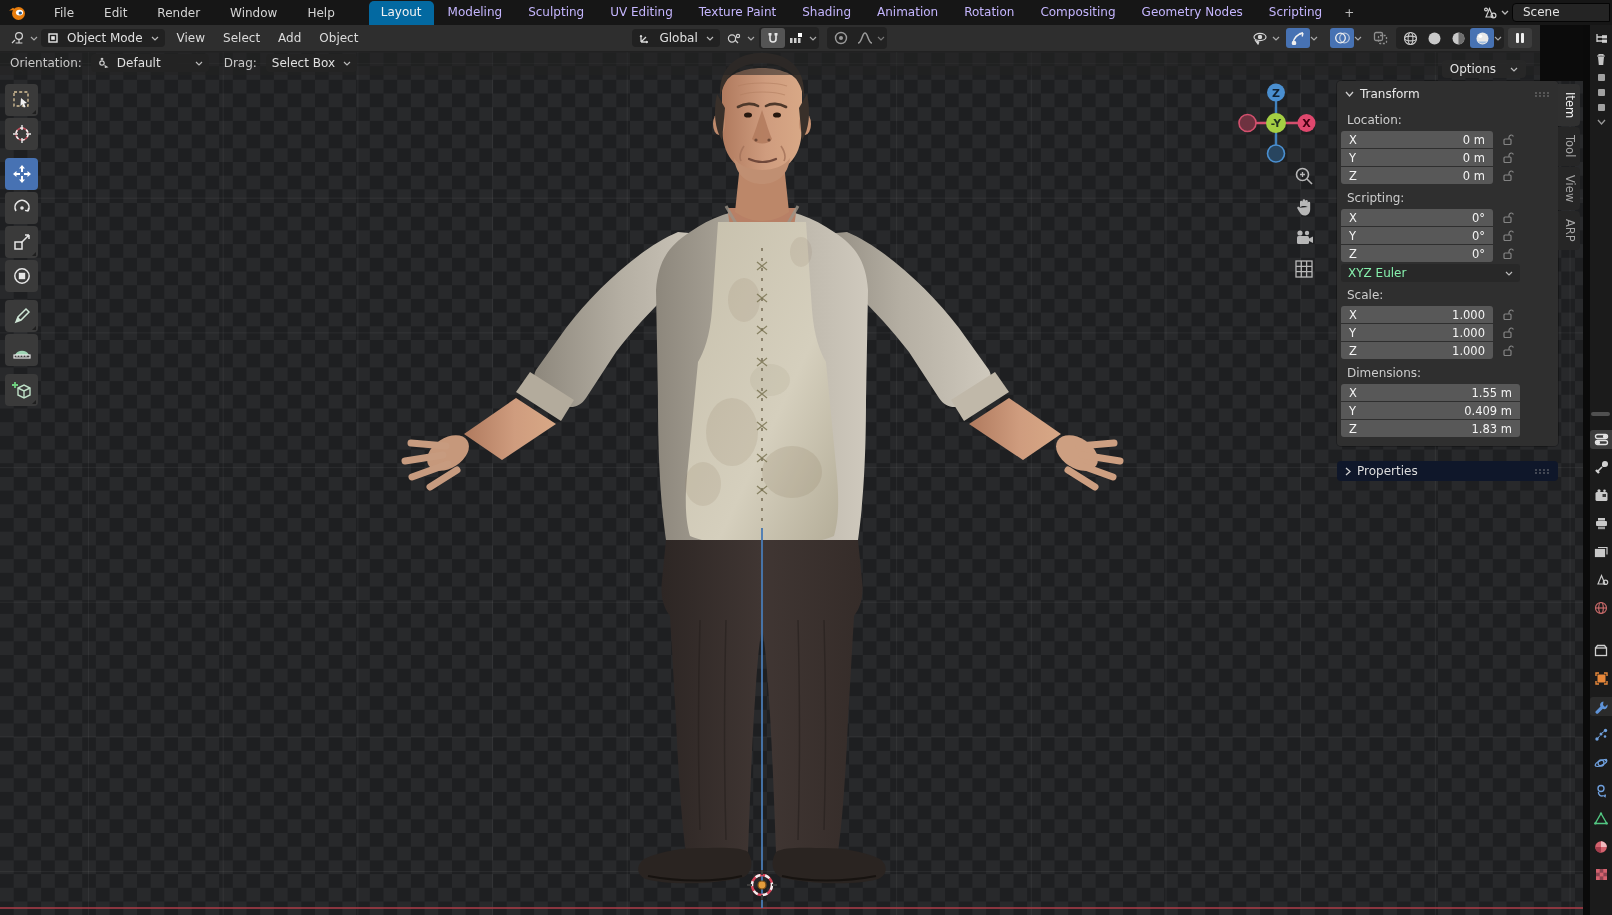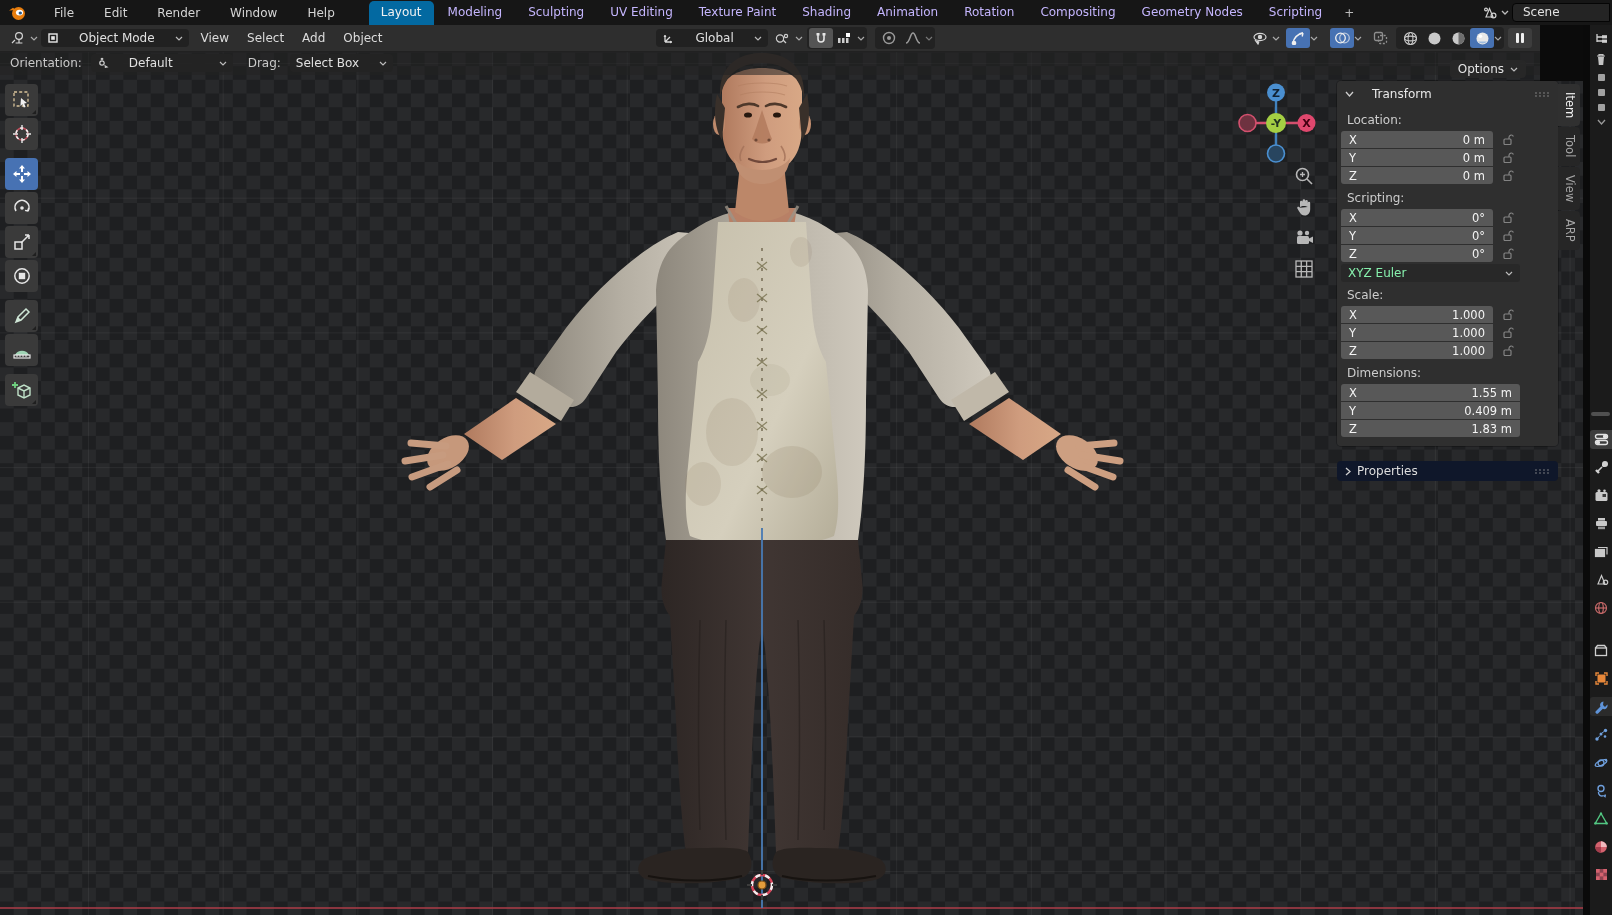--- a/index.html
+++ b/index.html
@@ -19,34 +19,34 @@
   .ws.active{background:#0369a1;color:#f2f2f2;}
   .ws-add{color:#bdbdbd;padding:3px 8px;}
   .scene-wrap{margin-left:auto;display:flex;align-items:center;gap:3px;padding-right:2px;}
   .scene-field{background:#242424;border:1px solid #050505;border-radius:4px 0 0 4px;
                padding:1px 26px 2px 10px;color:#e3e3e3;min-width:60px;}
 
   
   .vp-header{left:0;top:25px;width:1540px;height:26px;background:#2e2e2e;border-bottom:1px solid #212121;
              display:flex;align-items:center;}
   .hdr-group{display:flex;align-items:center;}
-  .drop-btn{display:flex;align-items:center;gap:20px;background:#212121;border-radius:4px;
+  .drop-btn{display:flex;align-items:center;gap:8px;background:#212121;border-radius:4px;
             padding:2px 6px;margin:0 3px;color:#e0e0e0;}
   .flat-menu{padding:0 9px;color:#dcdcdc;}
   .icon-btn{width:24px;height:20px;display:flex;align-items:center;justify-content:center;border-radius:3px;}
   .icon-btn.on{background:#4772b3;}
   .icon-btn.pressed{background:#545454;}
   .seg{display:flex;align-items:center;background:#222;border-radius:4px;padding:1px 2px;margin:0 4px;}
   .blackpatch{left:1540px;top:25px;width:43px;height:56px;background:#0b0b0b;}
 
   .tool-settings{left:0;top:51px;width:1540px;height:24px;background:rgba(34,34,34,0.55);
                  display:flex;align-items:center;}
   .ts-label{color:#c9c9c9;margin:0 6px 0 10px;}
   .options-btn{margin-left:auto;margin-right:14px;background:rgba(40,40,40,0.9);border-radius:4px;
-               padding:2px 8px;display:flex;gap:6px;align-items:center;color:#e3e3e3;margin-top:12px;}
+               padding:2px 8px;display:flex;gap:14px;align-items:center;color:#e3e3e3;margin-top:12px;}
 
   
   .viewport{left:0;top:25px;width:1583px;height:890px;
     background:
       linear-gradient(to right, rgba(255,255,255,0.05) 1px, transparent 1px) 88px 0 / 134.7px 134.7px,
       linear-gradient(to bottom, rgba(255,255,255,0.05) 1px, transparent 1px) 0 38px / 134.7px 134.7px,
       conic-gradient(#28292b 25%, #1e1f21 0 50%, #28292b 0 75%, #1e1f21 0) 0 0 / 27.4px 27.4px;}
   .axis-x{left:0;top:907px;width:1583px;height:2px;background:rgba(158,58,68,0.85);}
   .axis-z{left:761px;top:528px;width:2px;height:380px;background:rgba(72,122,180,0.9);}
   .vp-info{left:59px;top:83px;line-height:17.5px;color:#eeeeee;text-shadow:0 1px 2px rgba(0,0,0,0.8);}
@@ -60,21 +60,21 @@
         border-left:4px solid transparent;border-bottom:4px solid #1f1f1f;}
   .tgap{height:4px;}
 
   
   .navbtns{left:1292px;top:164px;display:flex;flex-direction:column;gap:7px;align-items:center;}
   .navbtn{width:24px;height:24px;display:flex;align-items:center;justify-content:center;opacity:0.85;}
 
   
   .npanel{left:1337px;top:81px;width:221px;background:rgba(48,48,48,0.97);border-radius:4px;
           padding:4px 0 8px;box-shadow:0 0 0 1px rgba(0,0,0,0.25);}
-  .np-head{display:flex;align-items:center;gap:18px;padding:2px 8px 6px;color:#e8e8e8;}
+  .np-head{display:flex;align-items:center;gap:6px;padding:2px 8px 6px;color:#e8e8e8;}
   .np-grip{margin-left:auto;opacity:0.55;}
   .np-label{color:#cdcdcd;padding:6px 10px 4px;}
   .trow{display:flex;align-items:center;margin:0 0 1px 4px;}
   .tfield{display:flex;justify-content:space-between;align-items:center;background:#585858;
           height:17px;width:136px;padding:0 8px;color:#f4f4f4;font-size:11.5px;}
   .tfield.wide{width:163px;}
   .trow:first-of-type .tfield{border-radius:3px 3px 0 0;}
   .rowgroup .trow:first-child .tfield{border-radius:3px 3px 0 0;}
   .rowgroup .trow:last-child .tfield{border-radius:0 0 3px 3px;}
   .lock{margin-left:9px;opacity:0.75;}

